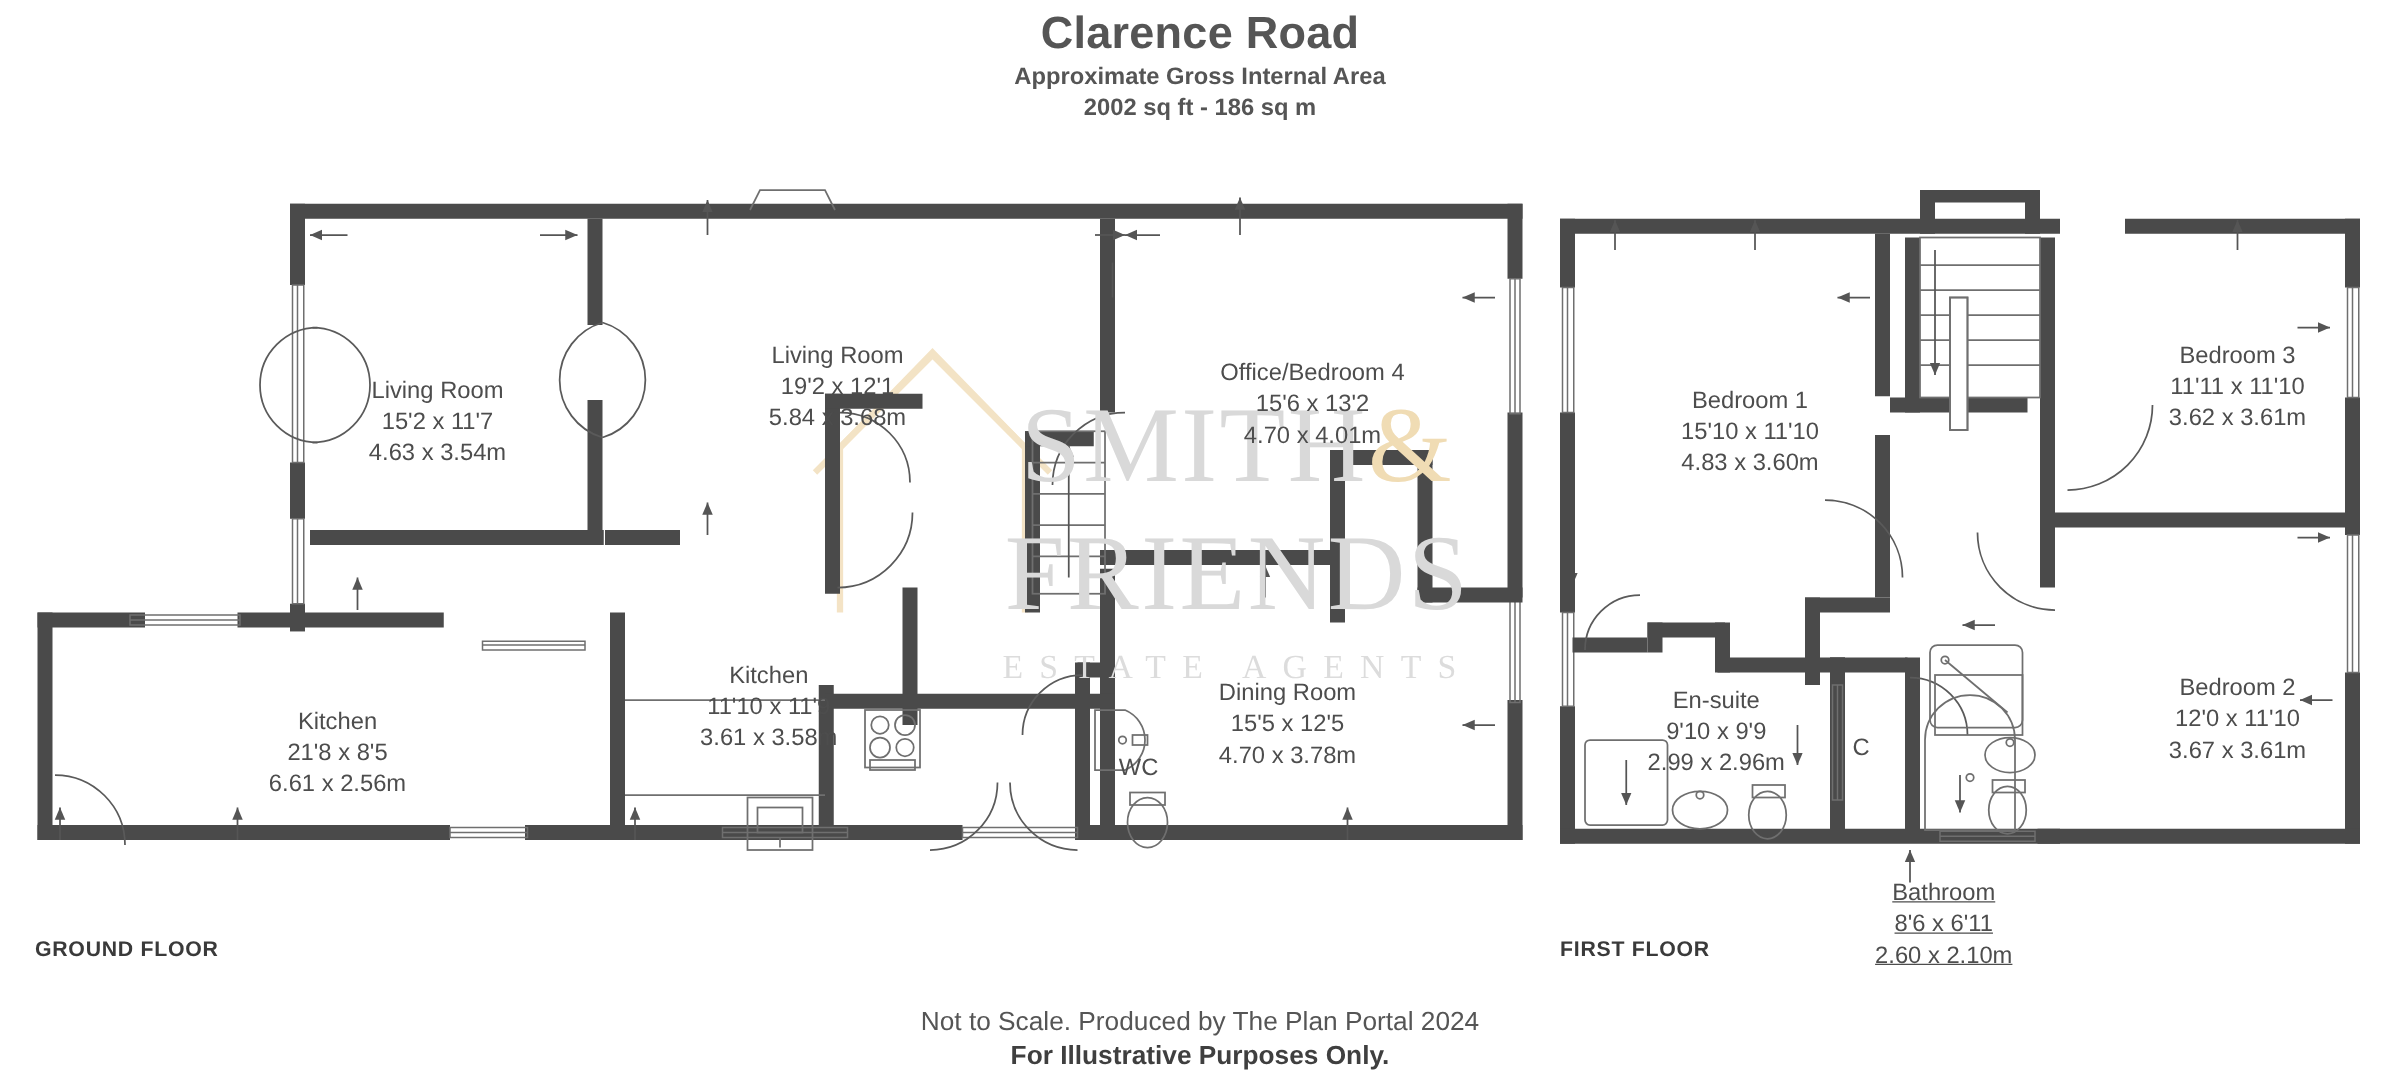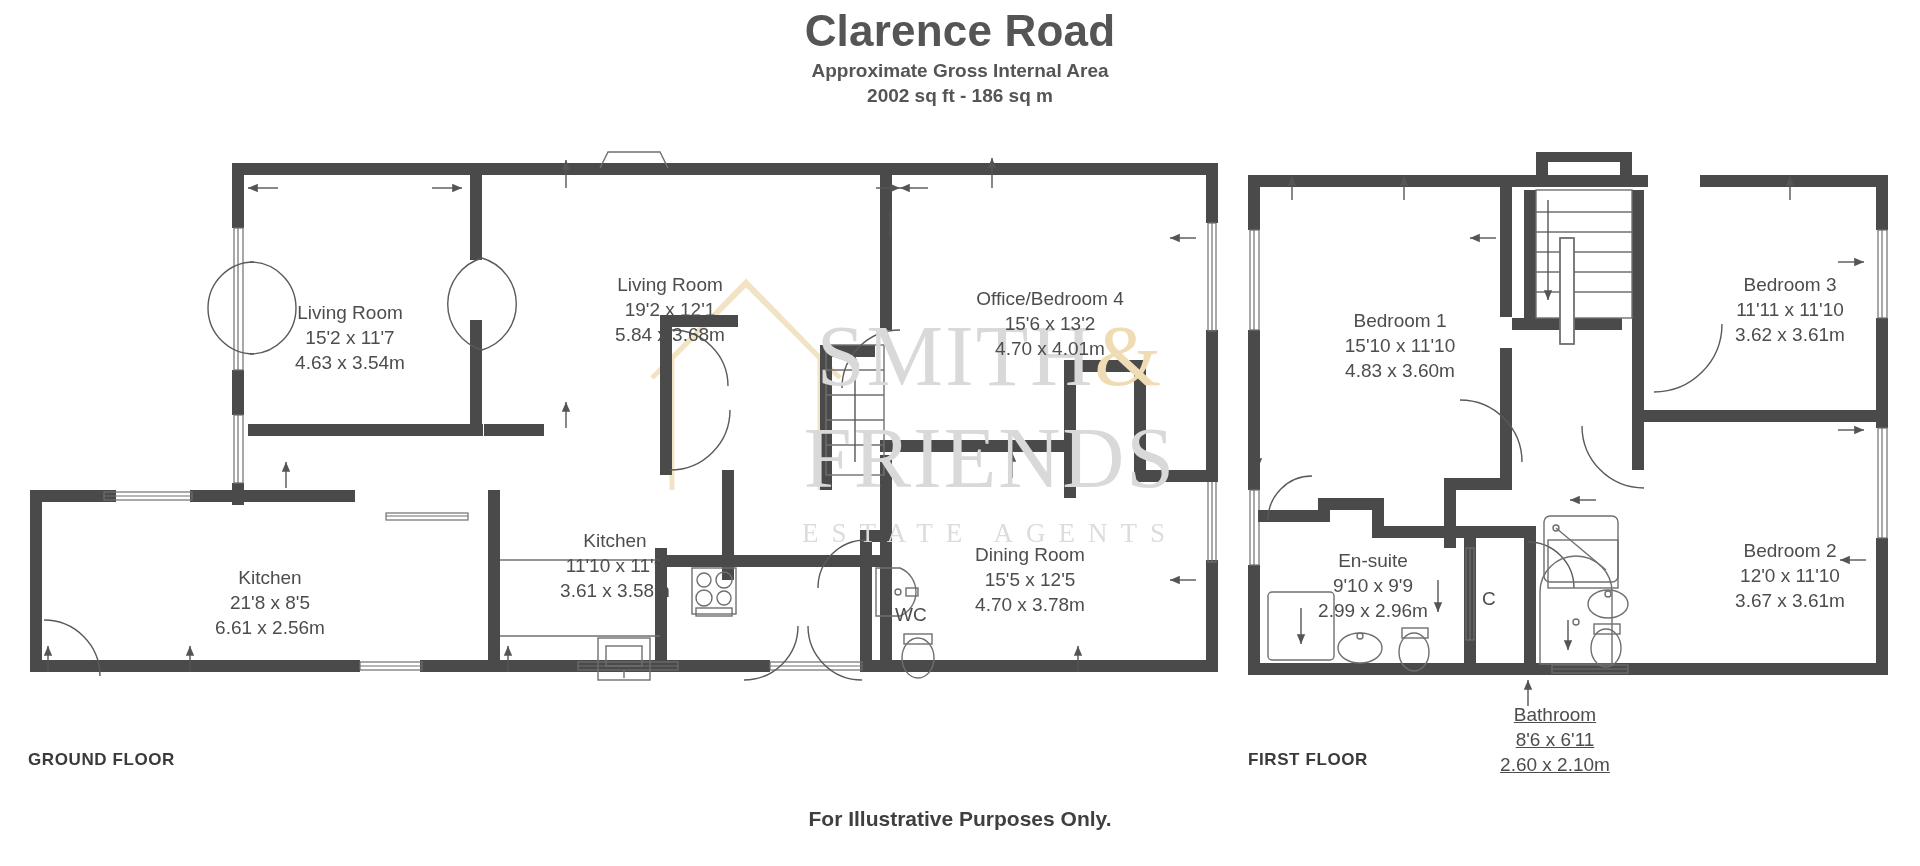--- a/index.html
+++ b/index.html
@@ -4,21 +4,21 @@
 <style>
   html,body{margin:0;padding:0;}
   body{
     width:1920px;height:866px;background:#ffffff;overflow:hidden;
     font-family:"Liberation Sans", sans-serif;color:#4a4a4a;position:relative;
   }
   #plan{position:absolute;left:0;top:0;width:1920px;height:866px;}
 
   
   .header{position:absolute;left:0;top:0;width:1920px;text-align:center;}
-  .title{font-size:44px;font-weight:bold;color:#555555;letter-spacing:.2px;margin-top:6px;line-height:1.12;}
+  .title{font-size:36px;font-weight:bold;color:#555555;letter-spacing:.2px;margin-top:6px;line-height:1.12;}
   .subtitle{font-size:19px;font-weight:bold;color:#555555;line-height:1.35;margin-top:4px;}
   .subtitle div{line-height:1.3;}
 
   
   .footer{position:absolute;left:0;top:805px;width:1920px;text-align:center;}
   .footer .l1{font-size:21px;color:#555555;line-height:1.25;}
   .footer .l2{font-size:21px;font-weight:bold;color:#3f3f3f;line-height:1.3;}
 
   .floor-label{position:absolute;font-size:17px;font-weight:bold;color:#3a3a3a;letter-spacing:.6px;}
   #gf-label{left:28px;top:750px;}
@@ -436,14 +436,15 @@
   <span class="d1">8'6 x 6'11</span>
   <span class="d2">2.60 x 2.10m</span>
 </div>
 
 <div class="tag" style="left:1482px;top:588px;">C</div>
 
 <div class="floor-label" id="gf-label">GROUND FLOOR</div>
 <div class="floor-label" id="ff-label">FIRST FLOOR</div>
 
 <div class="footer">
+  <div class="l1">Not to Scale. Produced by The Plan Portal 2024</div>
   <div class="l2">For Illustrative Purposes Only.</div>
 </div>
 
 </body></html>

